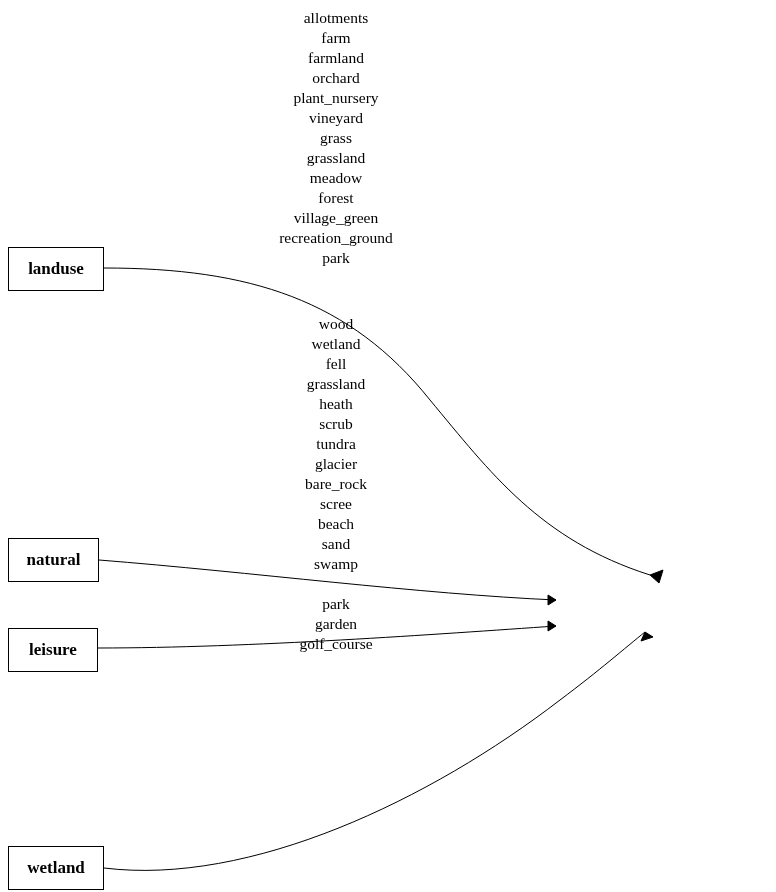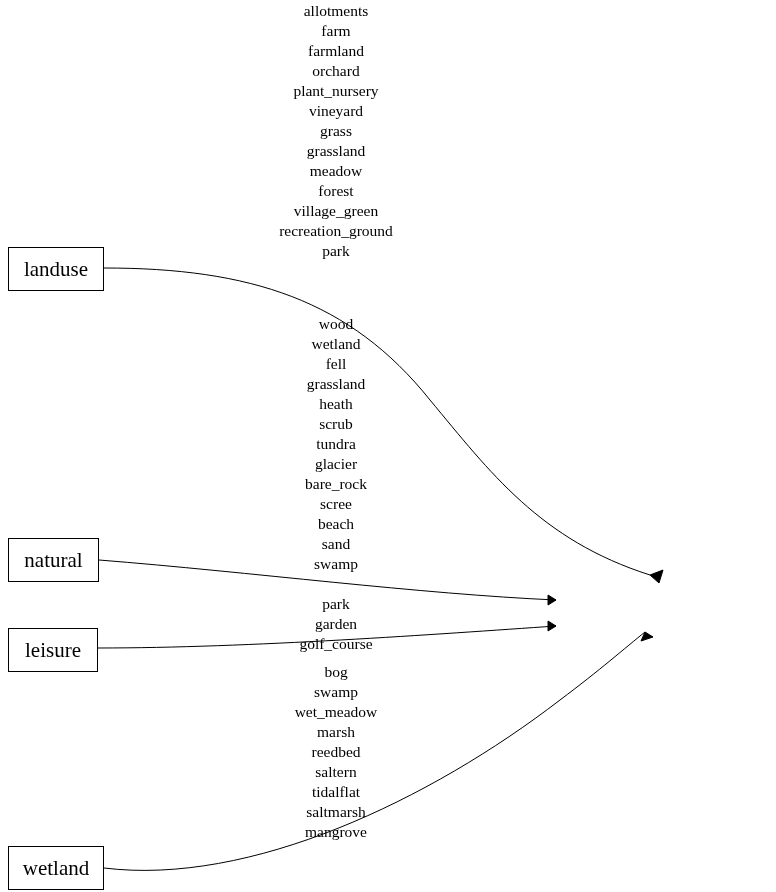--- a/index.html
+++ b/index.html
@@ -17,23 +17,24 @@
   }
   .node {
     position: absolute;
     box-sizing: border-box;
     border: 1px solid #000000;
     background: #ffffff;
     display: flex;
     align-items: center;
     justify-content: center;
     font-family: "Liberation Serif", serif;
-    font-size: 21px;
+    font-size: 17px;
     color: #000000;
     white-space: nowrap;
+    font-weight: bold;
   }
   .label-group {
     position: absolute;
     text-align: center;
     font-family: "Liberation Serif", serif;
     font-size: 15.5px;
     line-height: 20px;
     color: #000000;
     white-space: pre;
   }
@@ -73,21 +74,21 @@
     <g>
       <path d="M98,648 C250,648 440,634 556,626"></path>
       <polygon points="556,626 548,631 548,621"></polygon>
     </g>
     <g>
       <path d="M104,868 C250,886 430,800 560,700 C600,670 625,648 645,632"></path>
       <polygon points="645,632 653,637 641,641"></polygon>
     </g>
   </svg>
 
-  <div class="label-group" style="left:246px; top:1px; width:180px;">allotments
+  <div class="label-group" style="left:246px; top:8px; width:180px;">allotments
 farm
 farmland
 orchard
 plant_nursery
 vineyard
 grass
 grassland
 meadow
 forest
 village_green
@@ -105,29 +106,20 @@
 bare_rock
 scree
 beach
 sand
 swamp</div>
 
   <div class="label-group" style="left:246px; top:594px; width:180px;">park
 garden
 golf_course</div>
 
-  <div class="label-group" style="left:246px; top:662px; width:180px;">bog
-swamp
-wet_meadow
-marsh
-reedbed
-saltern
-tidalflat
-saltmarsh
-mangrove</div>
 
   <div class="node" style="left:8px; top:247px; width:96px; height:44px;">
     <span>landuse</span>
   </div>
 
   <div class="node" style="left:8px; top:538px; width:91px; height:44px;">
     <span>natural</span>
   </div>
 
   <div class="node" style="left:8px; top:628px; width:90px; height:44px;">

